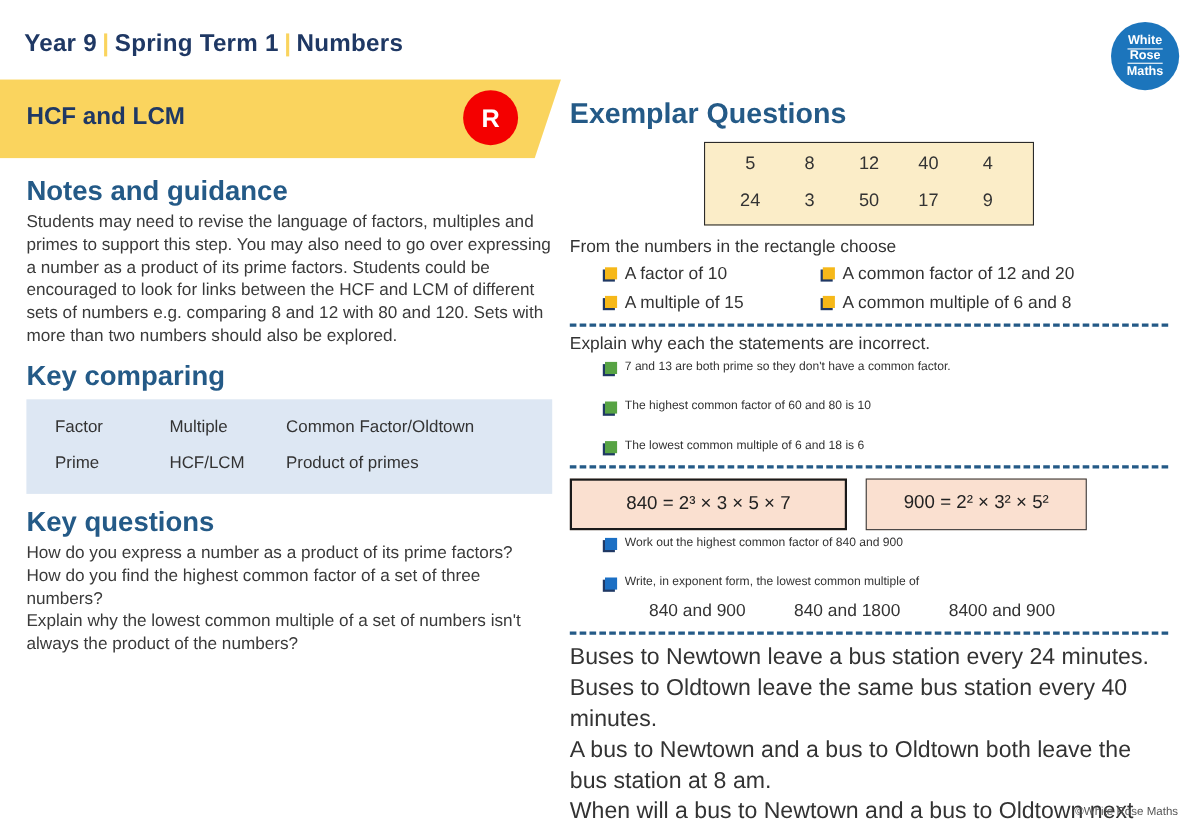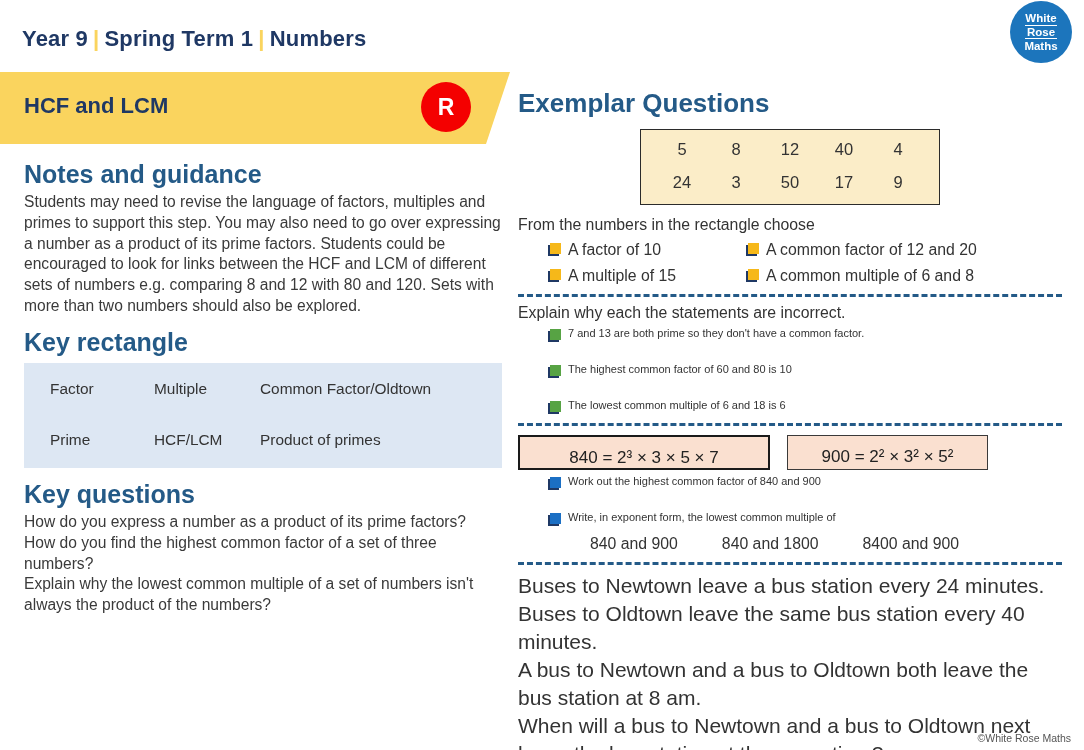--- a/index.html
+++ b/index.html
@@ -14,21 +14,21 @@
   
   .breadcrumb {
     position: absolute; left: 22px; top: 26px;
     font-size: 22px; font-weight: 700; color: #1F3864;
     letter-spacing: 0.2px; white-space: nowrap;
   }
   .breadcrumb .sep { color: #FAD45E; font-weight: 700; margin: 0 5px; }
 
   
   .logo {
-    position: absolute; right: 12px; top: 1px;
+    position: absolute; right: 12px; top: 20px;
     width: 62px; height: 62px; border-radius: 50%;
     background: #1C75BC;
     display: flex; flex-direction: column;
     align-items: center; justify-content: center;
     color: #fff;
   }
   .logo span { font-size: 11.5px; font-weight: 700; line-height: 1.06; }
   .logo .mid {
     border-top: 1.4px solid #fff; border-bottom: 1.4px solid #fff;
     padding: 0 2px; margin: 0.5px 0;
@@ -63,21 +63,21 @@
   h2.sec.kq { margin-top: 12px; }
   .body-txt {
     font-size: 15.6px; color: #3A3A3A; line-height: 1.335;
   }
   .vocab-box {
     background: #DDE7F3;
     padding: 17px 26px 19px 26px;
     margin-top: 6px;
   }
   .vocab-row { display: flex; font-size: 15.4px; color: #333; }
-  .vocab-row + .vocab-row { margin-top: 33px; }
+  .vocab-row + .vocab-row { margin-top: 14px; }
   .vocab-row .c1 { width: 104px; }
   .vocab-row .c2 { width: 106px; }
   .vocab-row .c3 { flex: 1; }
 
   
   .right { position: absolute; left: 518px; top: 88px; width: 544px; }
   h2.exemplar {
     font-size: 26px; font-weight: 700; color: #245A87;
     margin-bottom: 10px;
   }
@@ -127,21 +127,21 @@
   .sitem {
     display: flex; align-items: flex-start;
     font-size: 11px; color: #333; line-height: 1.2;
   }
   .sitem + .sitem { margin-top: 21px; }
 
   .eq-row { display: flex; gap: 17px; margin-top: 9px; }
   .eq-box {
     background: #FAE0D0; text-align: center;
     font-size: 17px; color: #222;
-    padding: 11px 0 0 0;
+    padding: 11px 0 12px 0;
   }
   .eq-box.one { width: 252px; border: 2.6px solid #1a1a1a; }
   .eq-box.two { width: 201px; border: 1.3px solid #3a3a3a; }
 
   .opt-row {
     display: flex; margin-top: 9px; padding-left: 72px;
     font-size: 15.8px; color: #333;
   }
   .opt-row .o { margin-right: 44px; white-space: nowrap; }
 
@@ -168,21 +168,21 @@
   </div>
 
   <div class="banner"></div>
   <div class="banner-title">HCF and LCM</div>
   <div class="r-badge">R</div>
 
   <div class="left">
     <h2 class="sec">Notes and guidance</h2>
     <div class="body-txt">Students may need to revise the language of factors, multiples and primes to support this step. You may also need to go over expressing a number as a product of its prime factors. Students could be encouraged to look for links between the HCF and LCM of different sets of numbers e.g. comparing 8 and 12 with 80 and 120. Sets with more than two numbers should also be explored.</div>
 
-    <h2 class="sec vocab">Key rectangle</h2>
+    <h2 class="sec vocab">Key comparing</h2>
     <div class="vocab-box">
       <div class="vocab-row">
         <div class="c1">Factor</div>
         <div class="c2">Multiple</div>
         <div class="c3">Common Factor/Oldtown</div>
       </div>
       <div class="vocab-row">
         <div class="c1">Prime</div>
         <div class="c2">HCF/LCM</div>
         <div class="c3">Product of primes</div>

